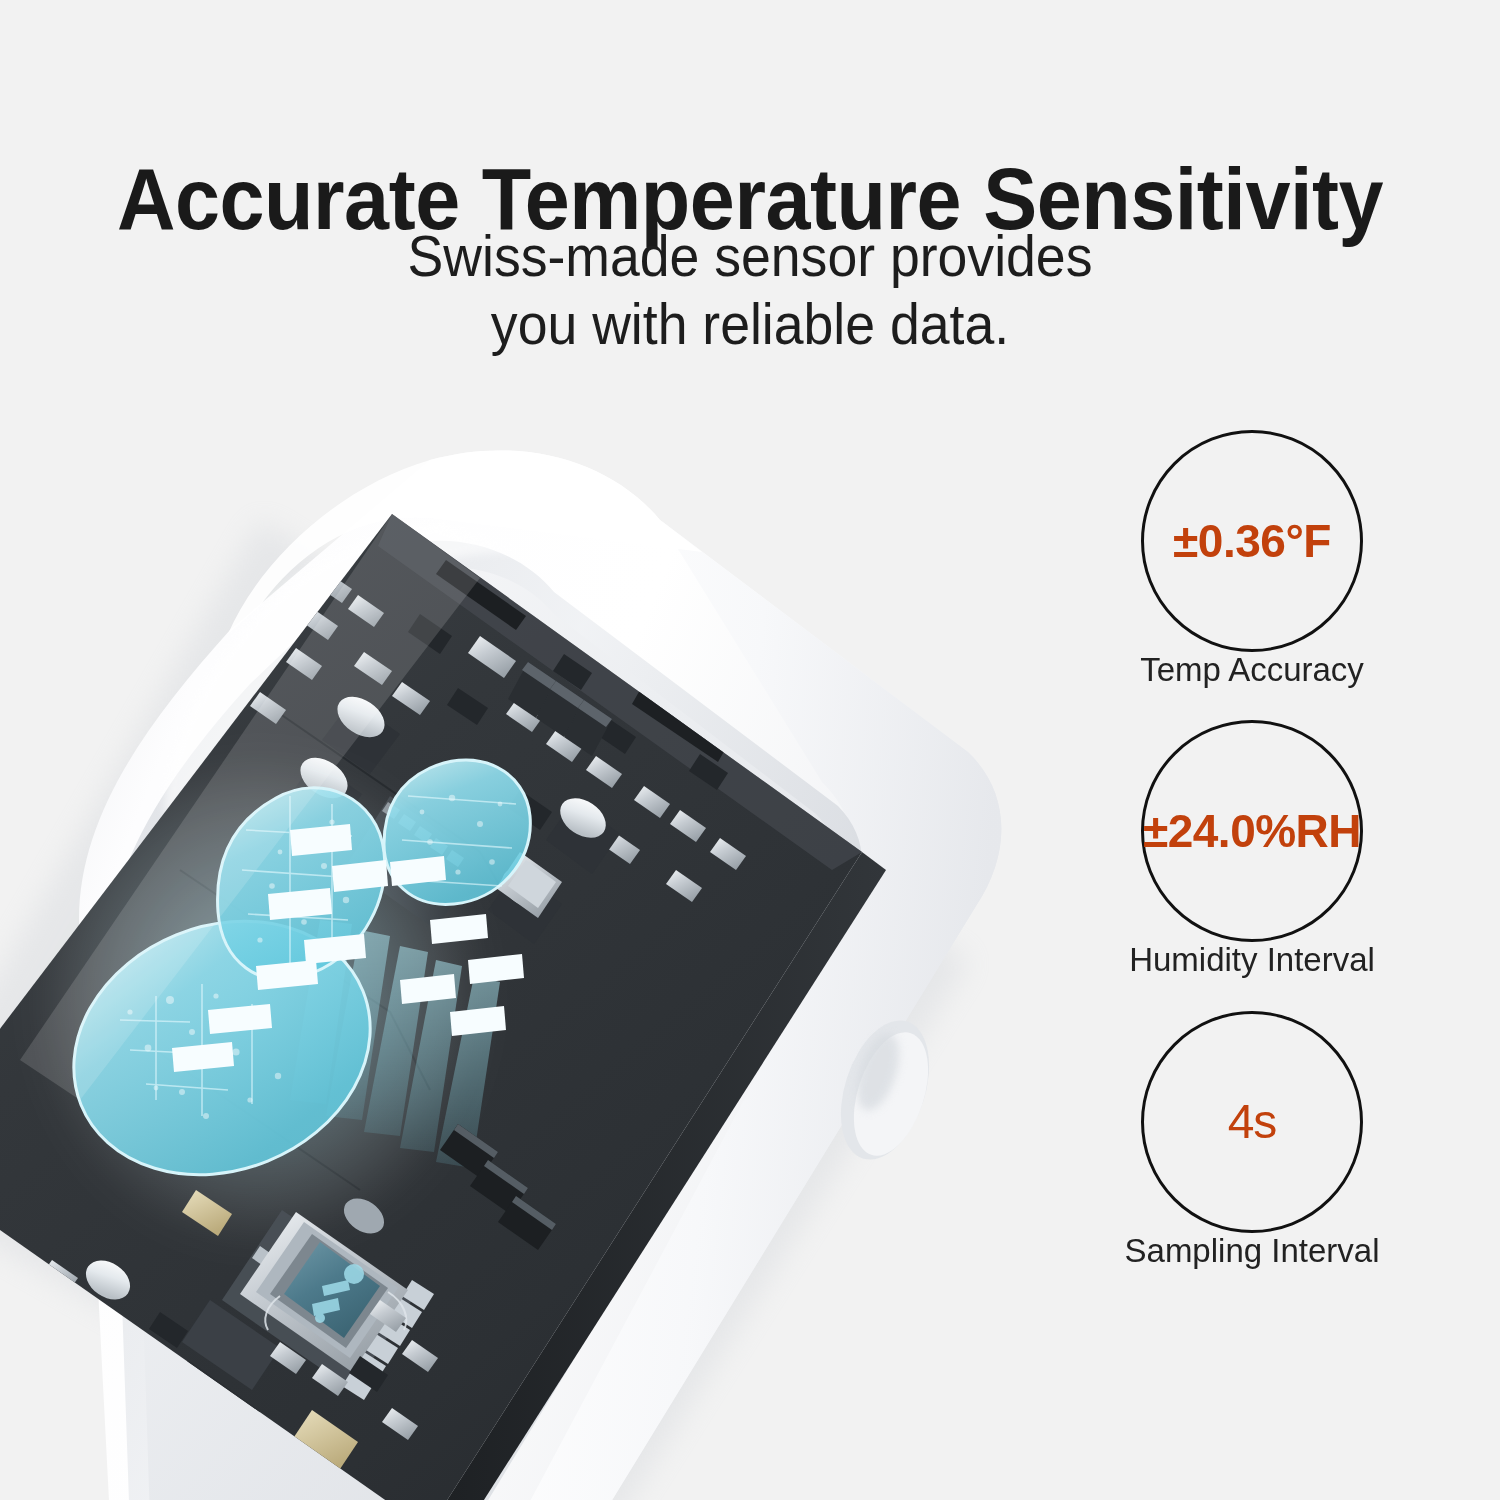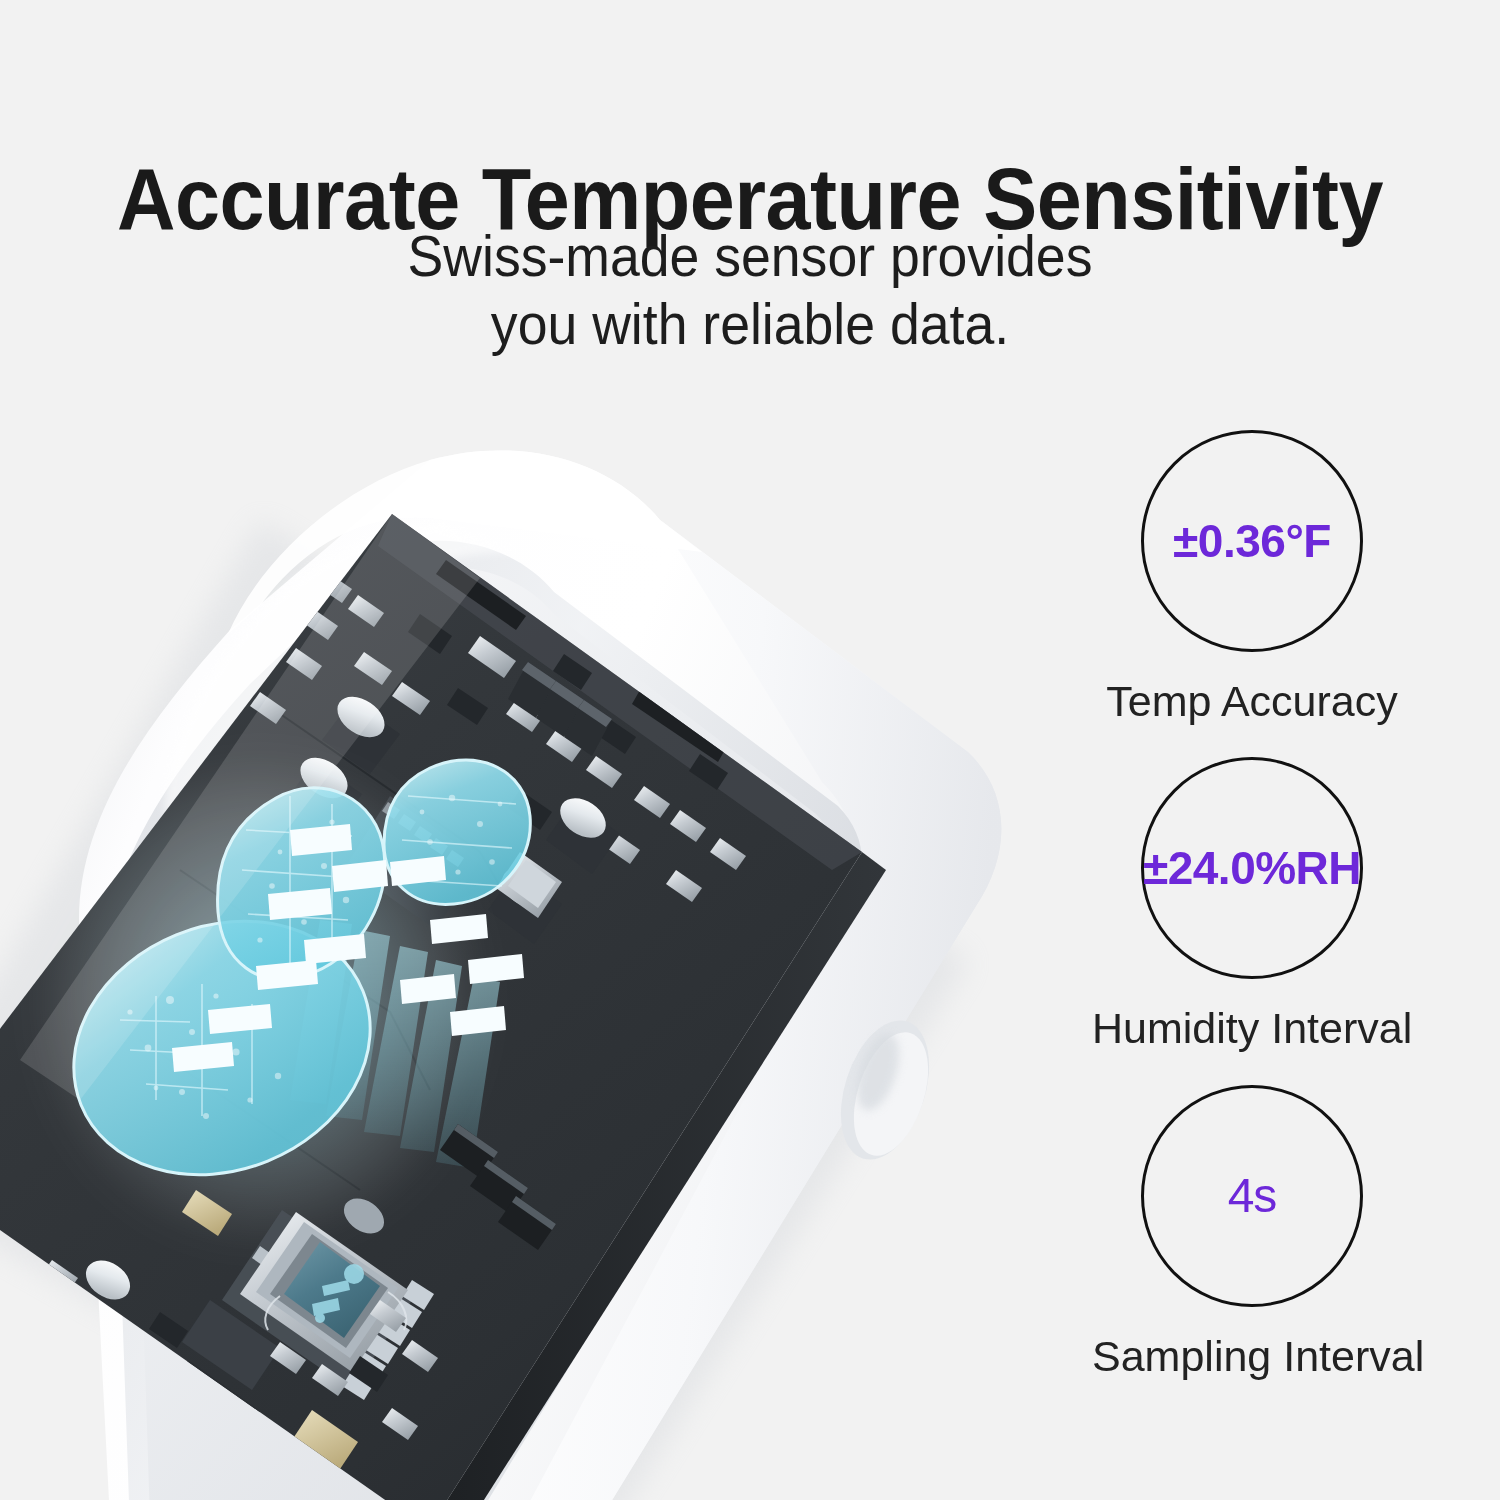--- a/index.html
+++ b/index.html
@@ -76,33 +76,32 @@
     border-radius: 50%;
     border: 3.5px solid #111111;
     background: transparent;
     display: flex;
     align-items: center;
     justify-content: center;
   }
   .spec-value {
     font-size: 46px;
     font-weight: 700;
-    color: #6d28d9;
+    color: #c2410c;
     letter-spacing: -0.5px;
     white-space: nowrap;
     line-height: 1;
   }
   .spec-value.light {
     font-weight: 300;
     font-size: 48px;
     letter-spacing: -1px;
   }
   .spec-label {
-    margin-top: 26px;
-    font-size: 43px;
+    font-size: 33px;
     font-weight: 400;
     color: #222222;
     white-space: nowrap;
     line-height: 1.1;
   }
 
   
   #product {
     position: absolute;
     left: -40px;

